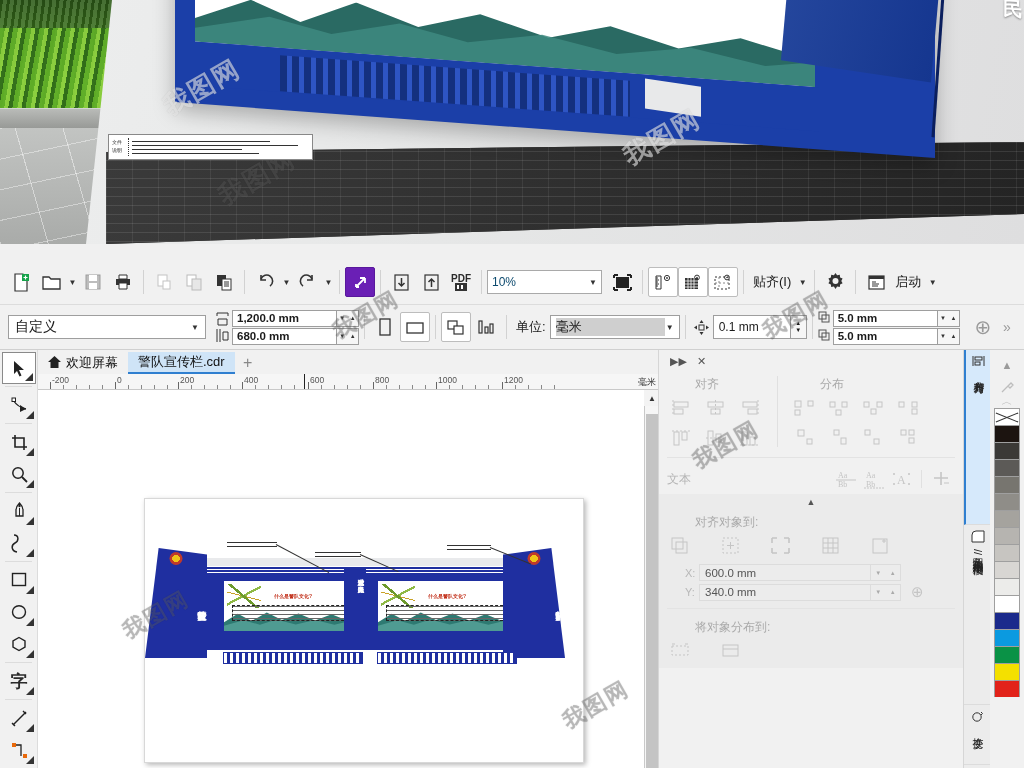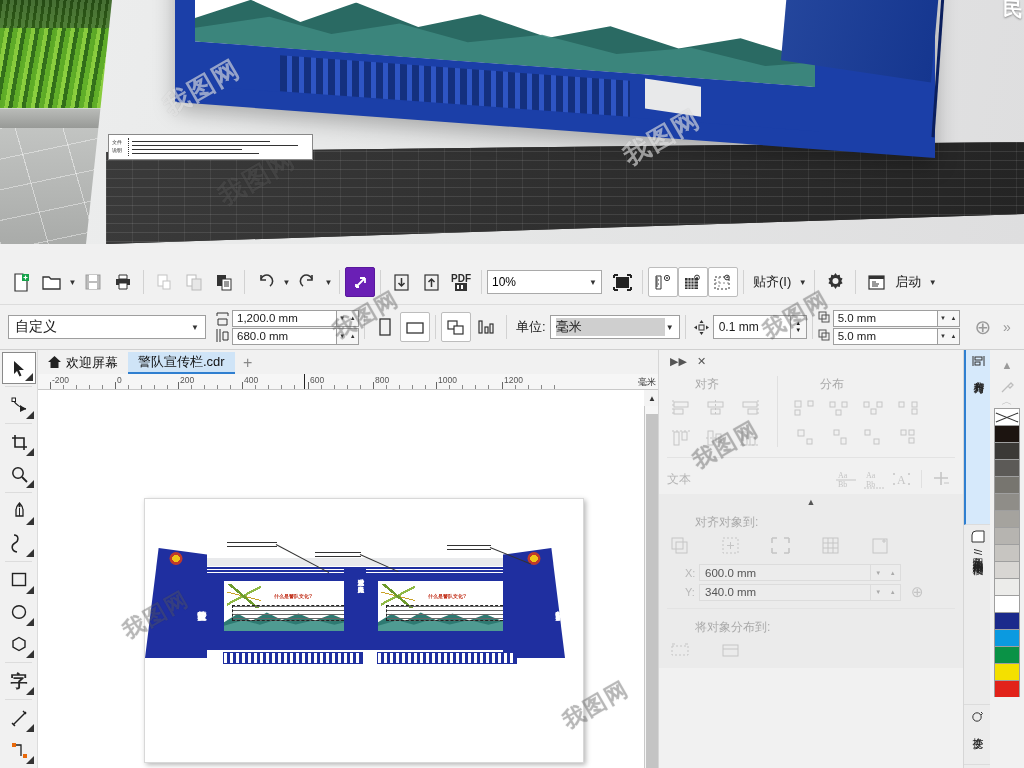--- a/index.html
+++ b/index.html
@@ -88,33 +88,33 @@
      background:#f1f1f1; border-bottom:1px solid #dcdcdc; display:flex; align-items:center; padding:0 6px; }
   .tb-btn { width:30px; height:30px; display:flex; align-items:center; justify-content:center;
      font-size:17px; color:#2b2b2b; border:1px solid transparent; border-radius:2px; position:relative;}
   .tb-btn.dim { color:#b0b0b0; }
   .tb-btn.act { background:#6a1fb5; color:#fff; border-color:#59189c; }
   .tb-btn.framed { border:1px solid #bdbdbd; background:#fff; }
   .tb-sep { width:1px; height:24px; background:#d2d2d2; margin:0 5px; }
   .caret { font-size:8px; color:#333; margin-left:1px; }
   .zoombox { width:115px; height:24px; border:1px solid #a9a9a9; background:#fff;
      display:flex; align-items:center; padding:0 4px; font-size:12px; }
-  .zoombox .val { flex:1; color:#000000; }
+  .zoombox .val { flex:1; color:#0c4a6e; }
   .tb-lbl { font-size:13px; padding:0 4px; white-space:nowrap; }
 
   
   .propbar { position:absolute; left:0; top:305px; width:1024px; height:45px;
      background:#f1f1f1; border-bottom:1px solid #d0d0d0; display:flex; align-items:center; padding:0 8px; }
   .combo { width:198px; height:24px; border:1px solid #9e9e9e; background:#fff;
      display:flex; align-items:center; padding:0 6px; font-size:14px; }
   .combo .val { flex:1; }
   .spinpair { display:flex; flex-direction:column; gap:1px; }
   .spinrow { display:flex; align-items:center; height:17px; }
   .spinrow .fld { width:105px; height:17px; border:1px solid #9e9e9e; background:#fff;
-     font-size:11.5px; display:flex; align-items:center; padding:0 4px; }
+     font-size:11.5px; display:flex; align-items:center; padding:0 4px;font-weight:bold; }
   .arrows2 { width:22px; height:17px; border:1px solid #9e9e9e; border-left:0; background:#f6f6f6;
      display:flex; align-items:center; justify-content:space-around; font-size:6px; color:#333;}
   .unitbox { width:130px; height:24px; border:1px solid #9e9e9e; background:#fff;
      display:flex; align-items:center; padding:0 5px; font-size:13px; }
   .nudge { width:78px; height:24px; border:1px solid #9e9e9e; background:#fff;
      display:flex; align-items:center; padding:0 5px; font-size:12px; }
   .vstep { width:16px; height:24px; border:1px solid #9e9e9e; border-left:0; background:#f6f6f6;
      display:flex; flex-direction:column; align-items:center; justify-content:center; font-size:6px; line-height:7px;}
   .icon-lbl { font-size:9px; color:#333; margin-right:2px; }
 

